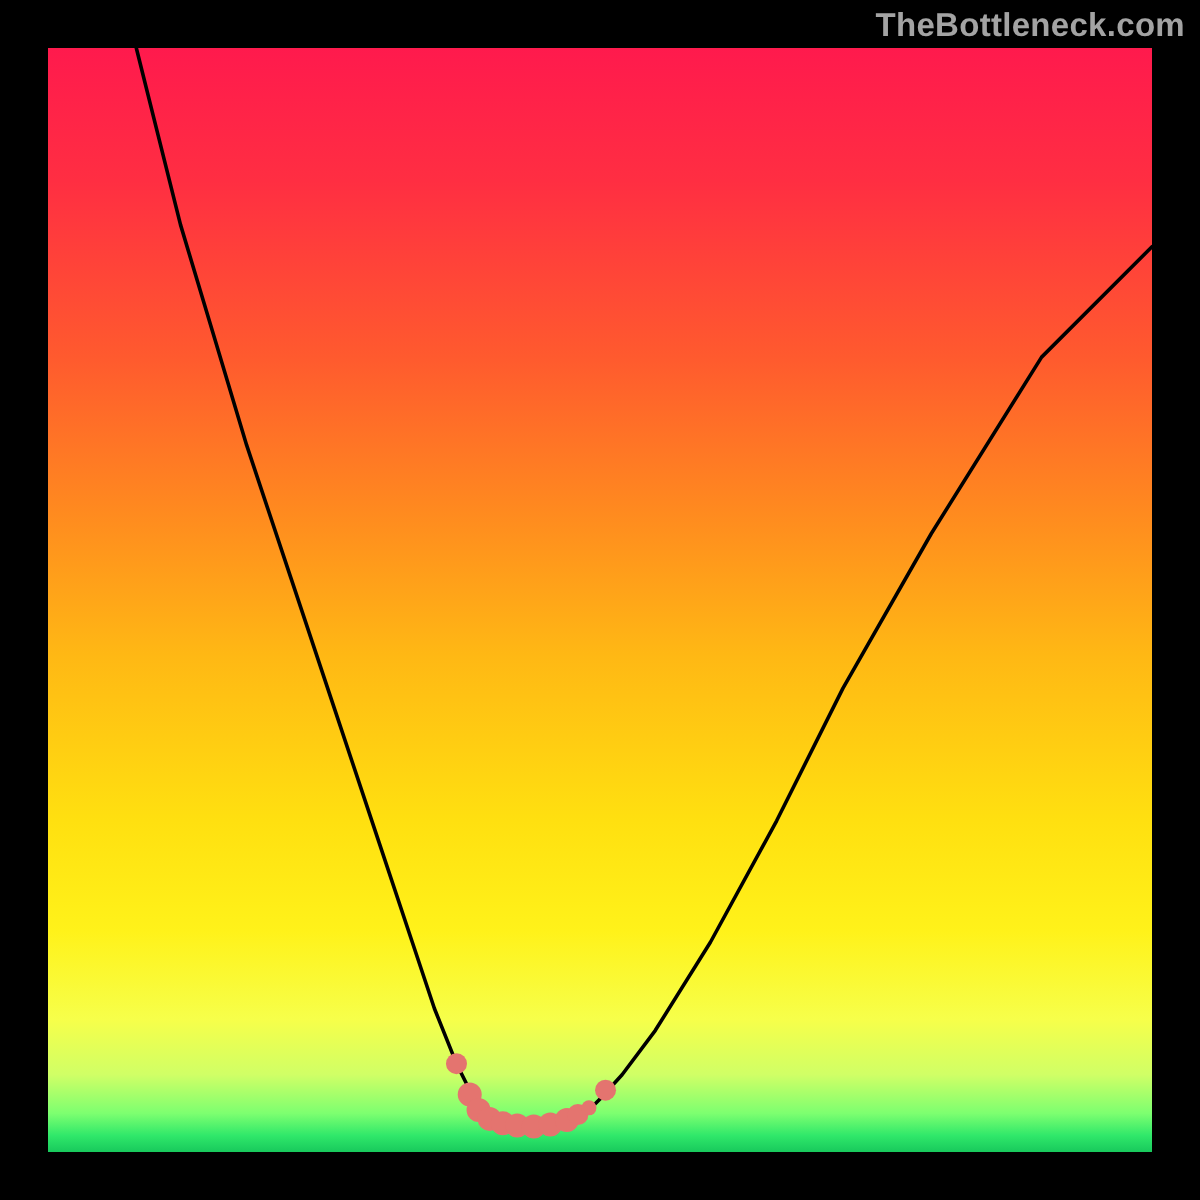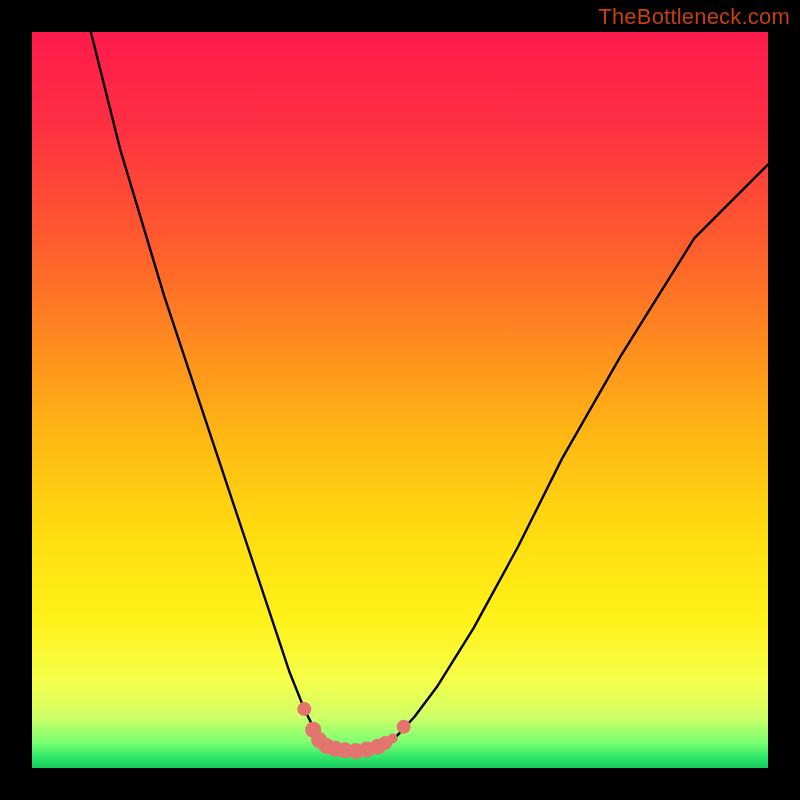--- a/index.html
+++ b/index.html
@@ -13,23 +13,23 @@
   .outer {
     width: 800px;
     height: 800px;
     background: #000;
     position: relative;
   }
   .watermark {
     position: absolute;
     top: 4px;
     right: 10px;
-    color: #c2410c;
+    color: #a3a3a3;
     font-size: 22px;
-    font-weight: 400;
+    font-weight: 700;
     letter-spacing: 0.2px;
     z-index: 10;
   }
   svg.chart {
     position: absolute;
     left: 32px;
     top: 32px;
     width: 736px;
     height: 736px;
     display: block;

